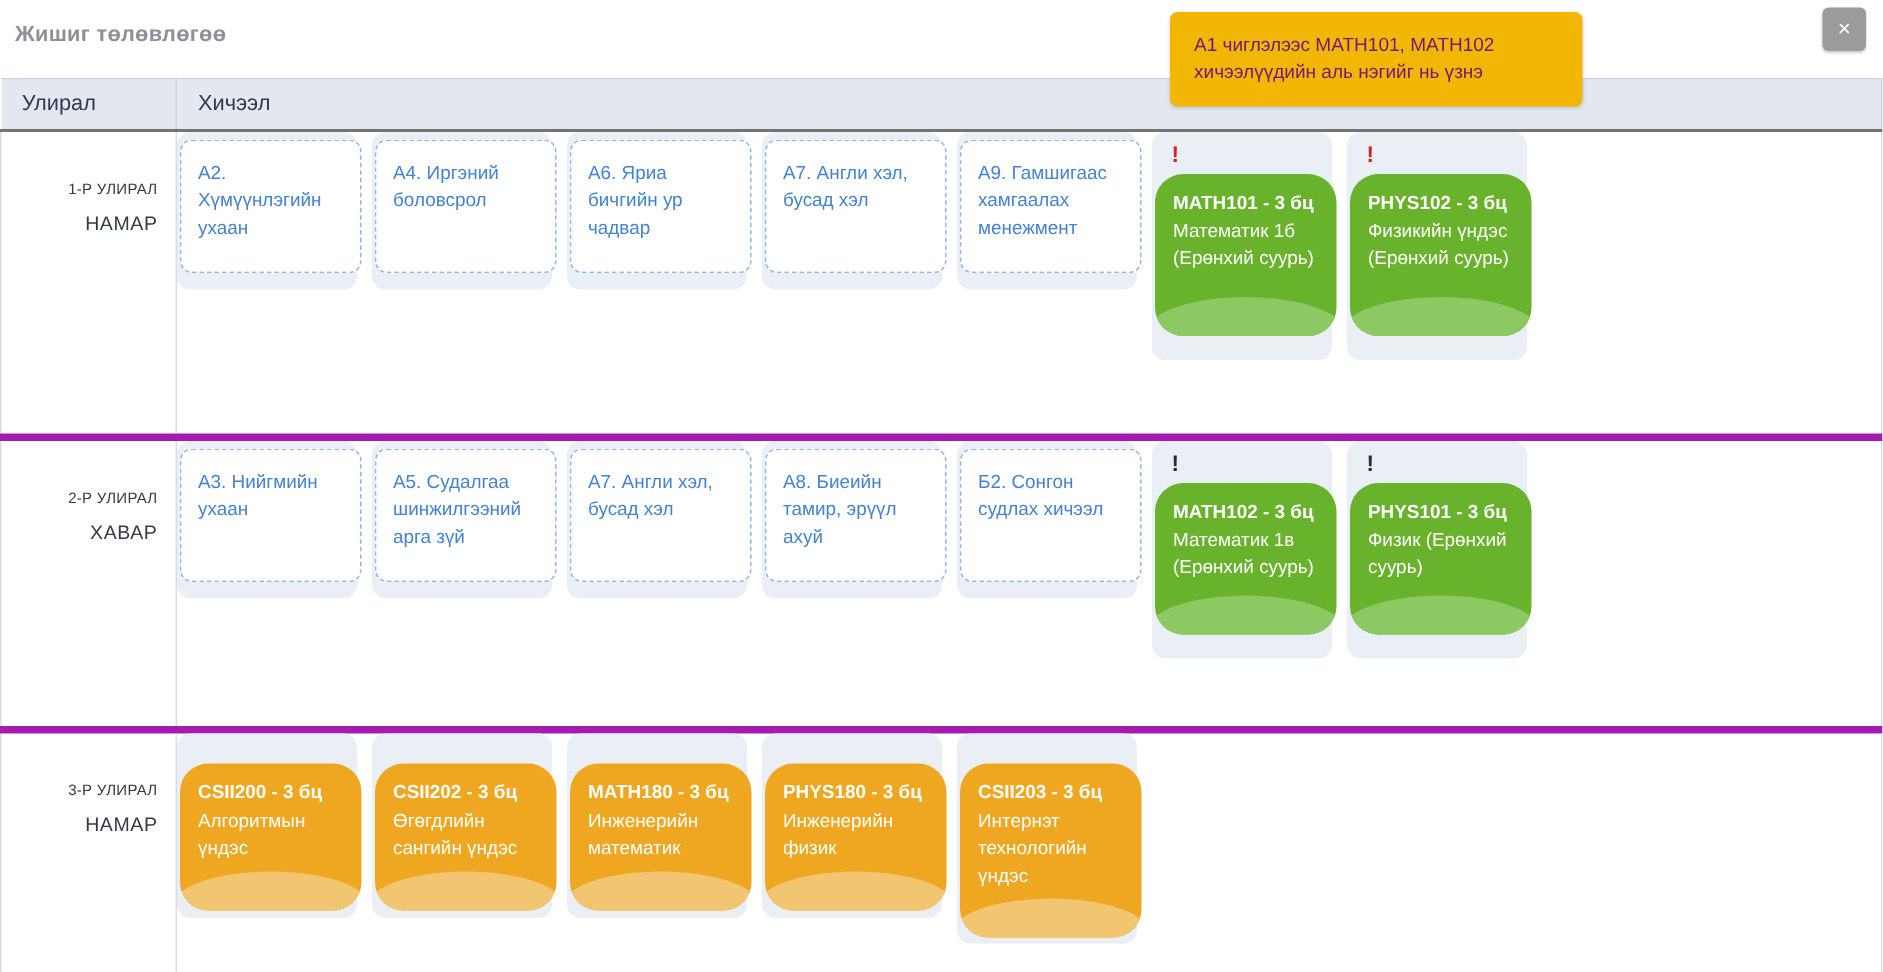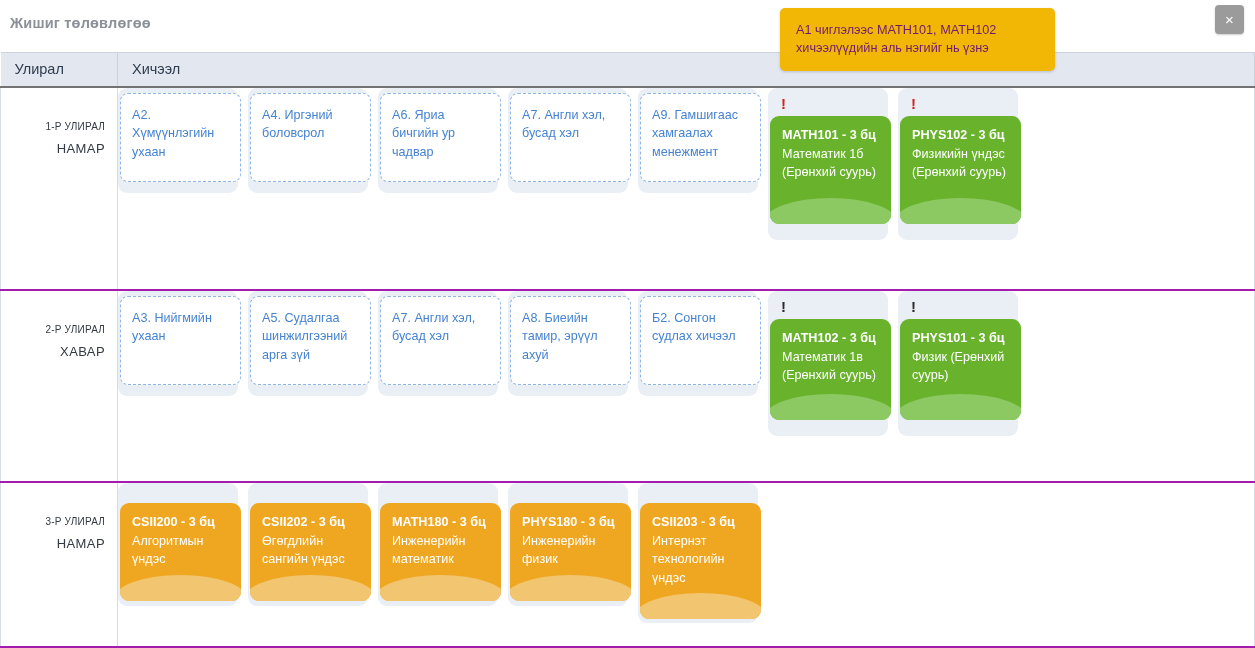--- a/index.html
+++ b/index.html
@@ -61,21 +61,21 @@
     text-align: left;
     font-weight: normal;
     font-size: 14.5px;
     color: #2f3c4f;
     padding: 8px 0 9px 14px;
     height: 33px;
     box-sizing: border-box;
   }
   .plan-table th.th-term { width: 117px; }
   .plan-table td {
-    border-bottom: 2px solid #a21caf;
+    border-bottom: 5px solid #a21caf;
     border-right: 1px solid #d8dde4;
     vertical-align: top;
     padding: 0;
   }
   .plan-table td.term-cell {
     width: 117px;
     border-left: 1px solid #d8dde4;
     text-align: right;
     padding: 30px 12px 0 0;
     font-size: 12.5px;
@@ -138,21 +138,21 @@
     line-height: 20px;
   }
   .warn-red { color: #d62020; }
   .warn-dark { color: #2b2b2b; }
 
   .course-body {
     position: relative;
     left: 2px;
     width: 121px;
     box-sizing: border-box;
-    border-radius: 9px;
+    border-radius: 19px;
     padding: 10px 11px 0 12px;
     color: #ffffff;
     font-size: 12.6px;
     line-height: 1.48;
     overflow: hidden;
     min-height: 108px;
   }
   .row-2 .course-body { min-height: 101px; }
   .row-3 .course-body { min-height: 98px; }
   .row-3 .course-body.tall { min-height: 116px; }

